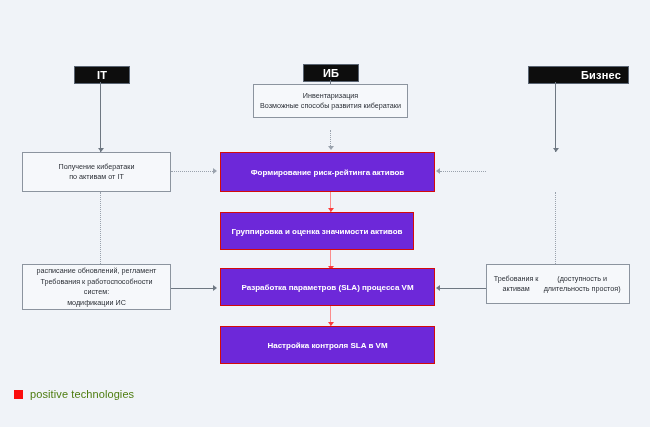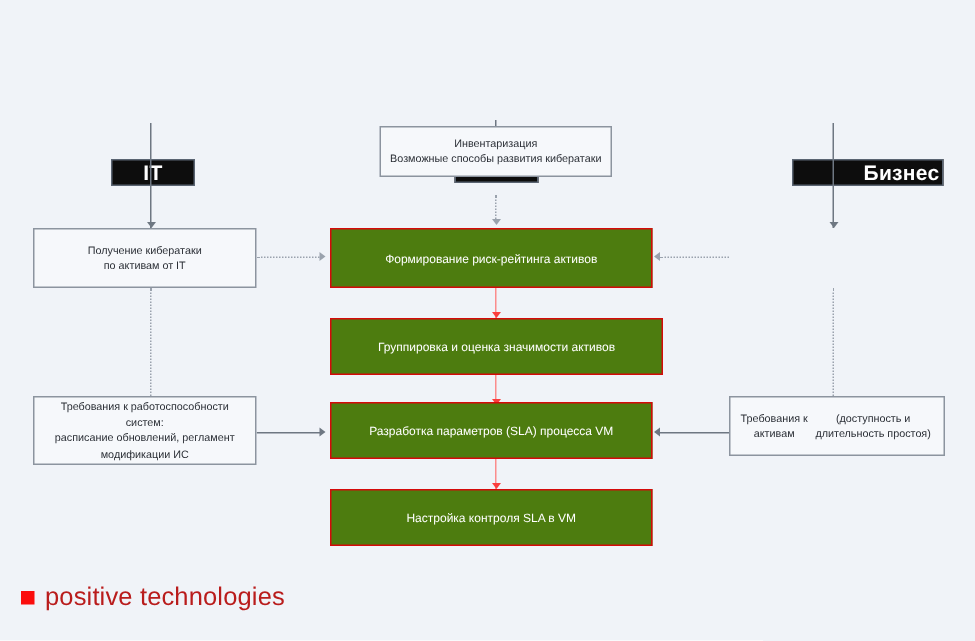--- a/index.html
+++ b/index.html
@@ -16,29 +16,28 @@
     font-family: "Liberation Sans", "DejaVu Sans", sans-serif;
     overflow: hidden;
   }
 
   
   .lane-chip {
     position: absolute;
     background: #0d0d0d;
     border: 1px solid #5a6472;
     color: #ffffff;
-    font-size: 14px;
+    font-size: 11px;
     font-weight: bold;
     letter-spacing: .2px;
     text-align: center;
     line-height: 14px;
     height: 14px;
     box-sizing: content-box;
     padding: 1px 0;
-    margin-top: 40px;
   }
 
   
   .box {
     position: absolute;
     background: #f6f8fb;
     border: 1px solid #8c949f;
     box-sizing: border-box;
     display: flex;
     align-items: center;
@@ -46,30 +45,30 @@
     text-align: center;
     color: #2b2f36;
     font-size: 7.2px;
     line-height: 10.5px;
     padding: 2px 5px;
   }
 
   
   .box-red {
     position: absolute;
-    background: #4d7c0f;
+    background: #6d28d9;
     border: 1px solid #d40a0a;
     box-sizing: border-box;
     display: flex;
     align-items: center;
     justify-content: center;
     text-align: center;
     color: #ffffff;
     font-size: 8px;
-    font-weight: normal;
+    font-weight: bold;
     line-height: 11px;
     padding: 2px 6px;
   }
 
   
   .conn {
     position: absolute;
   }
   .v-solid {
     border-left: 1px solid #6e7782;
@@ -137,22 +136,22 @@
     display: flex;
     align-items: center;
     gap: 7px;
   }
   #logo-mark {
     width: 9px;
     height: 9px;
     background: #fb0d0d;
   }
   #logo-text {
-    font-size: 17px;
-    color: #b91c1c;
+    font-size: 11px;
+    color: #4d7c0f;
     letter-spacing: .1px;
   }
 </style>
 </head>
 <body>
 
 <div id="canvas">
 
   <div class="lane-chip" style="left:74px; top:66px; width:54px;">
     <span>IT</span>
@@ -207,36 +206,36 @@
     <span>Инвентаризация</span>
     <span>Возможные способы развития кибератаки</span>
   </div>
 
   <div class="box" style="left:22px; top:152px; width:149px; height:40px; flex-direction:column;">
     <span>Получение кибератаки</span>
     <span>по активам от IT</span>
   </div>
 
   <div class="box" style="left:22px; top:264px; width:149px; height:46px; flex-direction:column;">
+    <span>расписание обновлений, регламент</span>
     <span>Требования к работоспособности систем:</span>
-    <span>расписание обновлений, регламент</span>
     <span>модификации ИС</span>
   </div>
 
 
   <div class="box" style="left:486px; top:264px; width:144px; height:40px; flex-direction:row;">
     <span>Требования к активам</span>
     <span>(доступность и длительность простоя)</span>
   </div>
 
   <div class="box-red" style="left:220px; top:152px; width:215px; height:40px;">
     <span>Формирование риск-рейтинга активов</span>
   </div>
 
-  <div class="box-red" style="left:220px; top:212px; width:222px; height:38px;">
+  <div class="box-red" style="left:220px; top:212px; width:194px; height:38px;">
     <span>Группировка и оценка значимости активов</span>
   </div>
 
   <div class="box-red" style="left:220px; top:326px; width:215px; height:38px;">
     <span>Настройка контроля SLA в VM</span>
   </div>
 
   <div class="box-red" style="left:220px; top:268px; width:215px; height:38px;">
     <span>Разработка параметров (SLA) процесса VM</span>
   </div>

